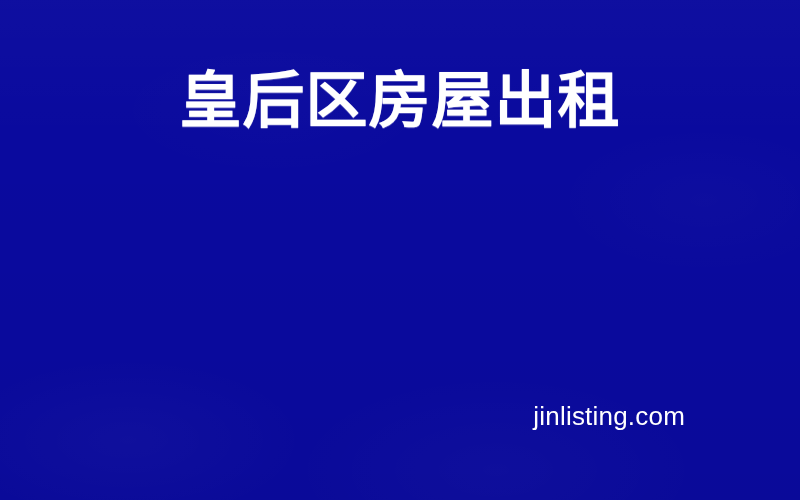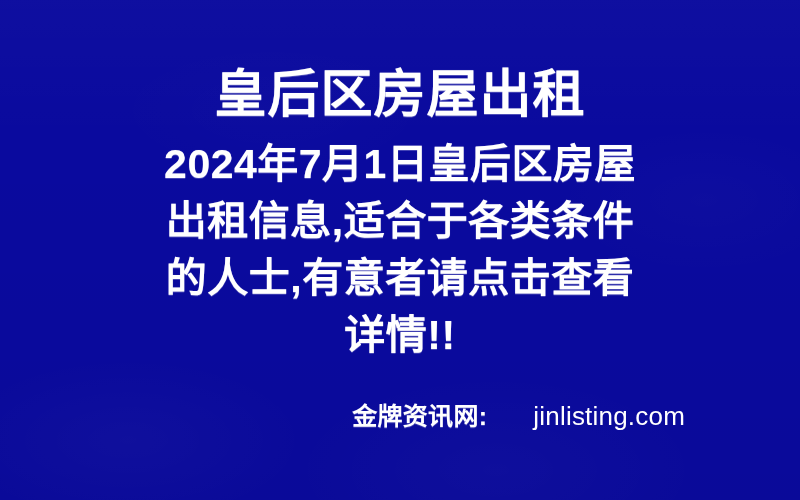--- a/index.html
+++ b/index.html
@@ -51,21 +51,21 @@
     z-index: 1;
   }
 
   
   .title {
     position: absolute;
     left: 0;
     right: 0;
     top: 22px;
     text-align: center;
-    font-size: 52px;
+    font-size: 62px;
     line-height: 74px;
     font-weight: 700;
     letter-spacing: 1px;
     white-space: nowrap;
     text-shadow:
       0 1px 0 rgba(255,255,255,0.25),
       0 0 1px rgba(255,255,255,0.35);
   }
 
   
@@ -115,25 +115,18 @@
     margin-left: 39px;
   }
 </style>
 </head>
 <body>
 
 <div class="poster">
 
   <h1 class="title">皇后区房屋出租</h1>
 
-  <div class="body-block">
-    <div class="body-line">2024年7月1日皇后区房屋</div>
-    <div class="body-line">出租信息,适合于各类条件</div>
-    <div class="body-line">的人士,有意者请点击查看</div>
-    <div class="body-line">详情!!</div>
-  </div>
 
   <div class="footer">
-    <span class="footer-label">金牌资讯网:</span>
     <span class="footer-url">jinlisting.com</span>
   </div>
 
 </div>
 
 </body></html>

